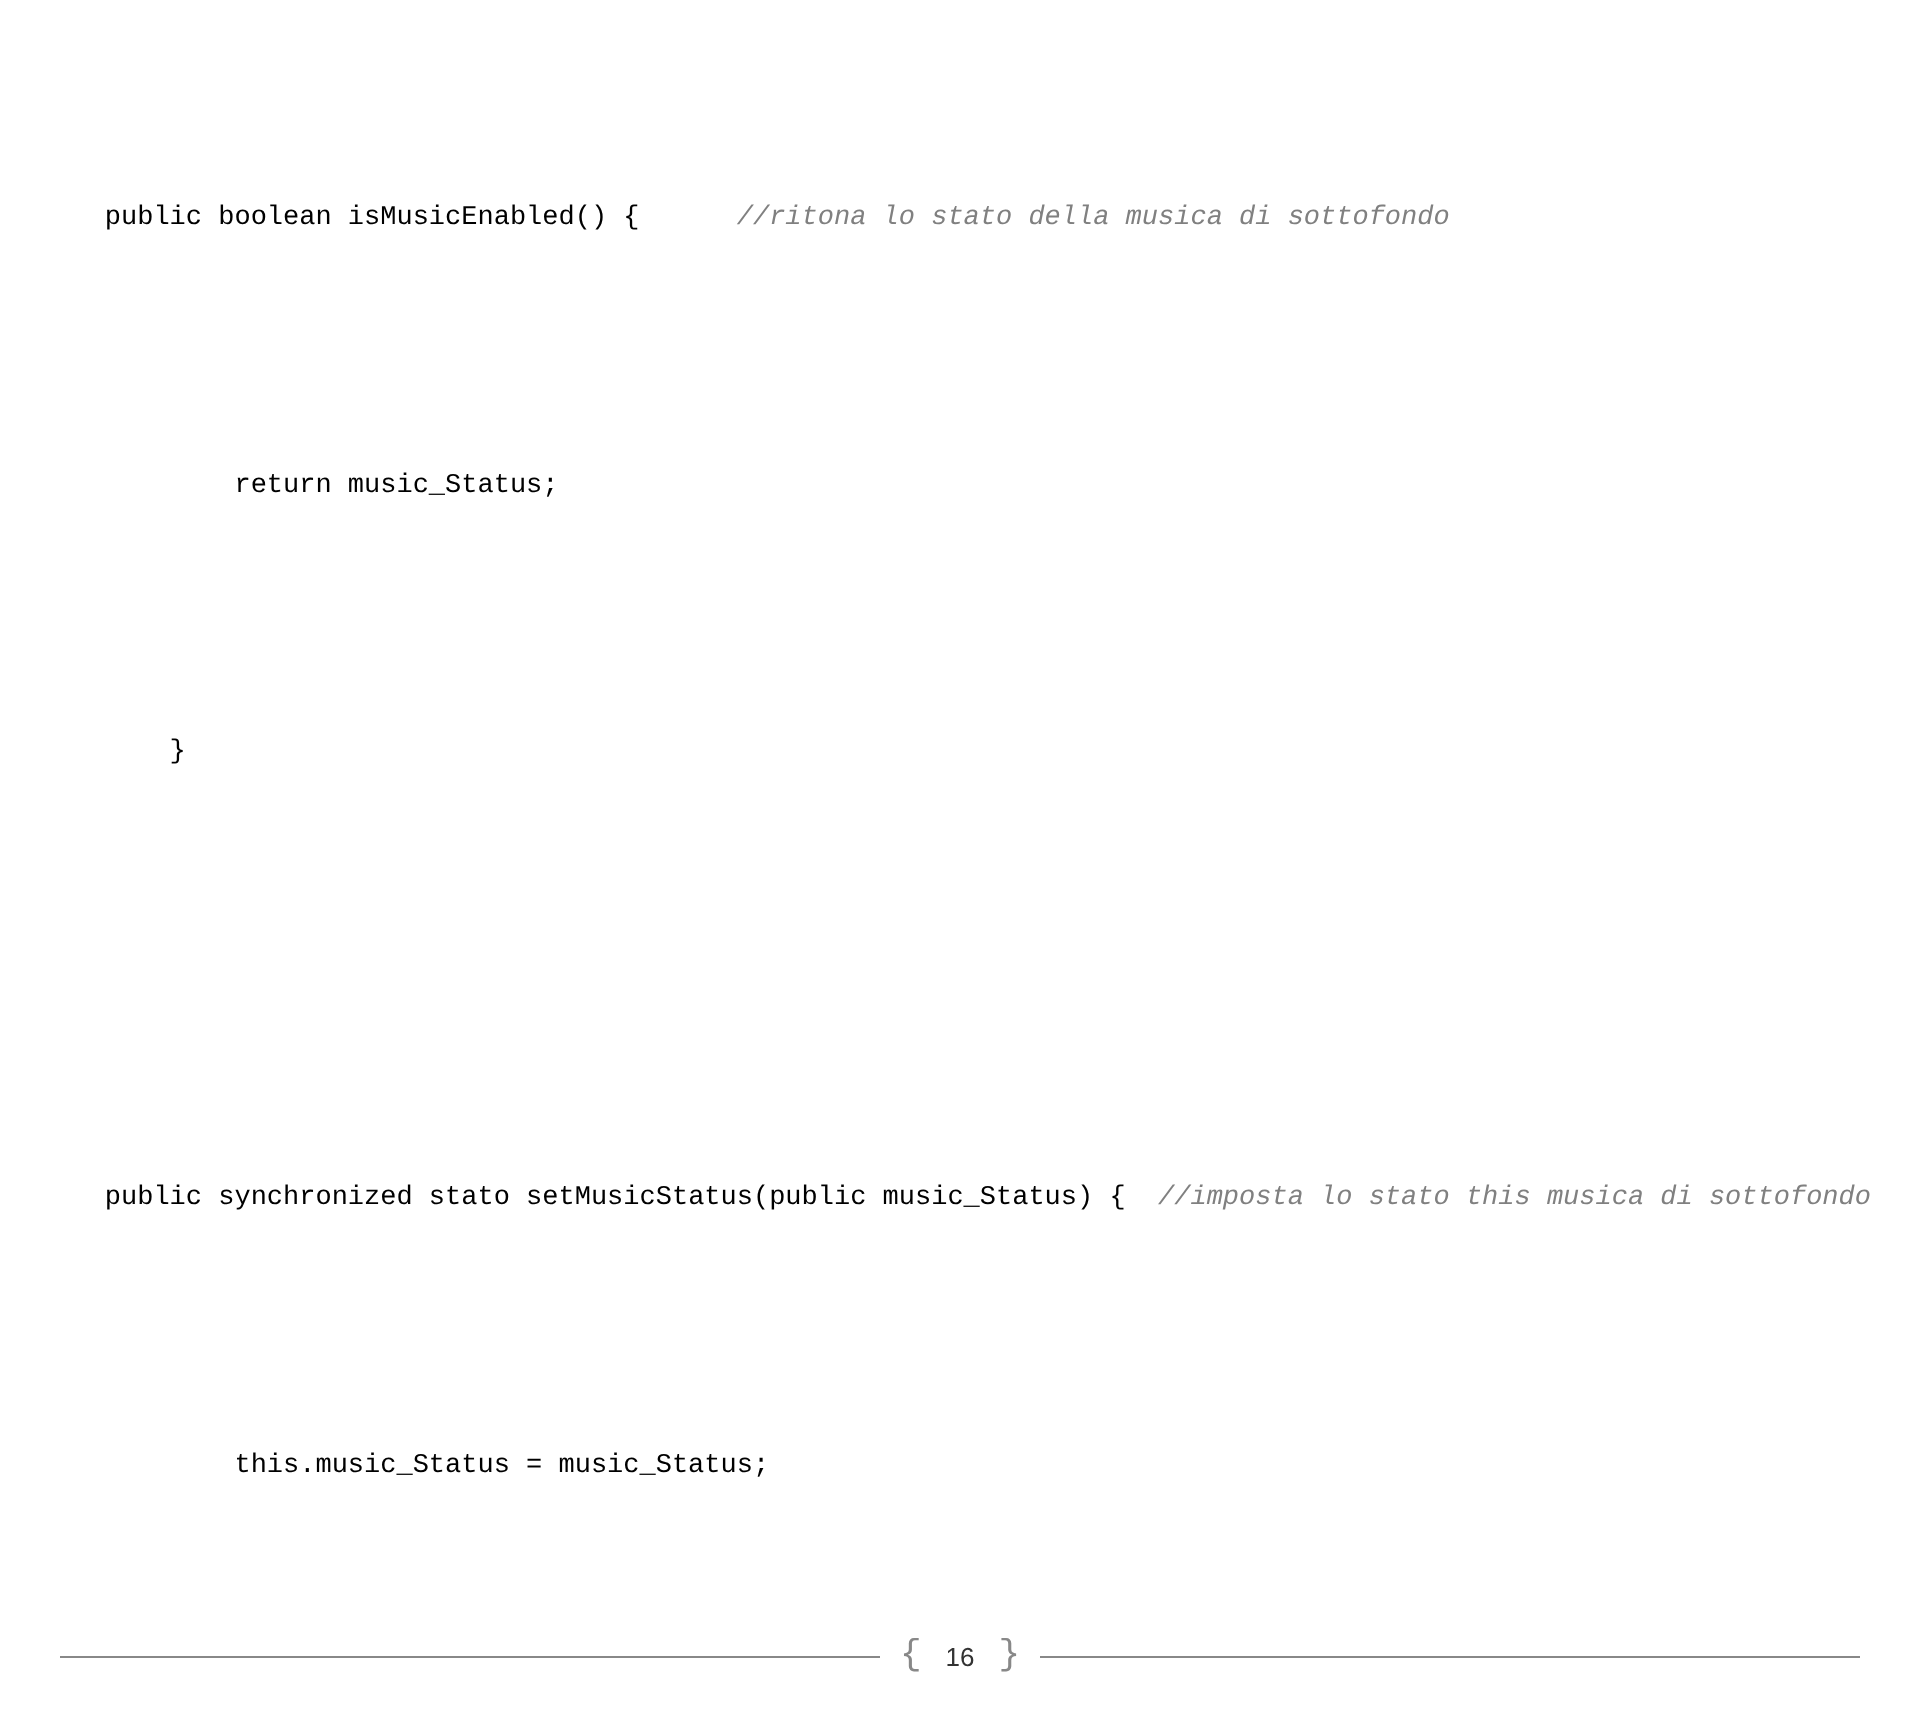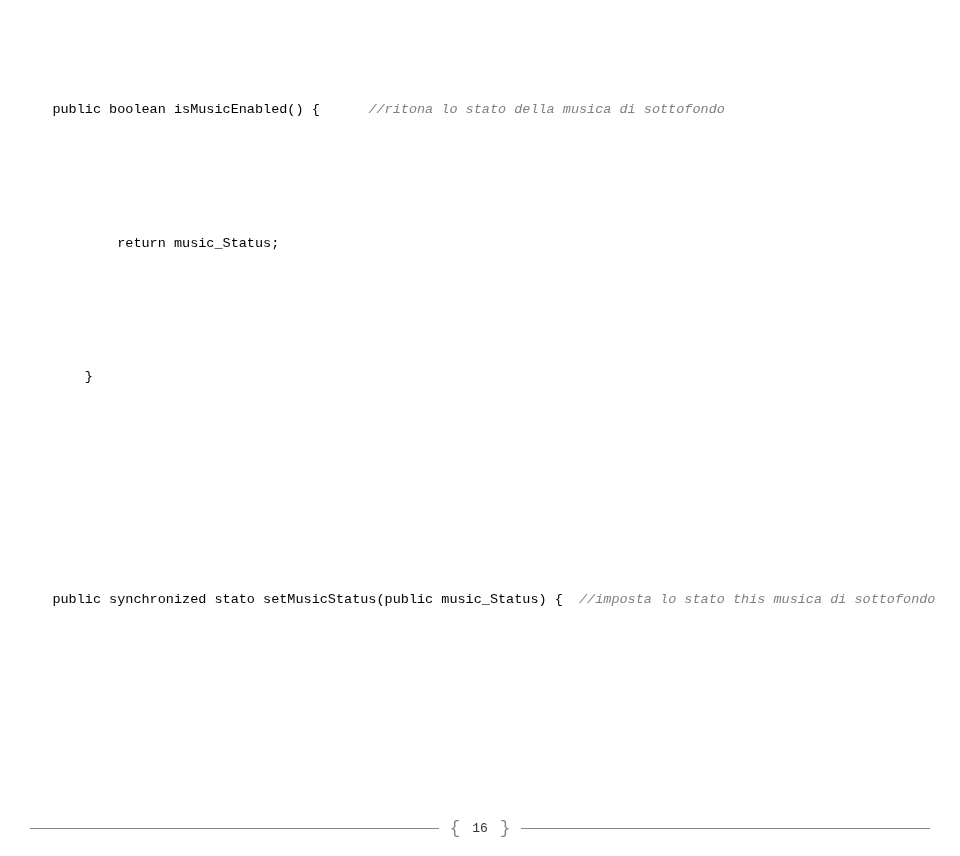--- a/index.html
+++ b/index.html
@@ -65,21 +65,21 @@
       margin-right: 10px;
     }
 
     .footer-brace-left {
       color: #888;
       font-size: 18px;
       margin-right: 4px;
     }
 
     .footer-page-num {
-      font-family: Liberation Mono, monospace;
+      font-family: Liberation Sans, sans-serif;
       font-size: 13px;
       color: #333;
       margin: 0 8px;
     }
 
     .footer-brace-right {
       color: #888;
       font-size: 18px;
       margin-left: 4px;
     }
@@ -108,20 +108,23 @@
   <span class="code-line">
     <span class="normal">    }</span>
   </span>
   
   <span class="code-line"> </span>
   
   <span class="code-line">
     <span class="keyword">public synchronized stato</span><span class="normal"> setMusicStatus(</span><span class="keyword">public</span><span class="normal"> music_Status) {  </span><span class="comment">//imposta lo stato this musica di sottofondo</span>
   </span>
   
+  <span class="code-line">
+    <span class="keyword">        this</span><span class="normal">.music_Status = music_Status;</span>
+  </span>
   
   <span class="code-line">
     
   </span>
   
   
   
   
   
   

